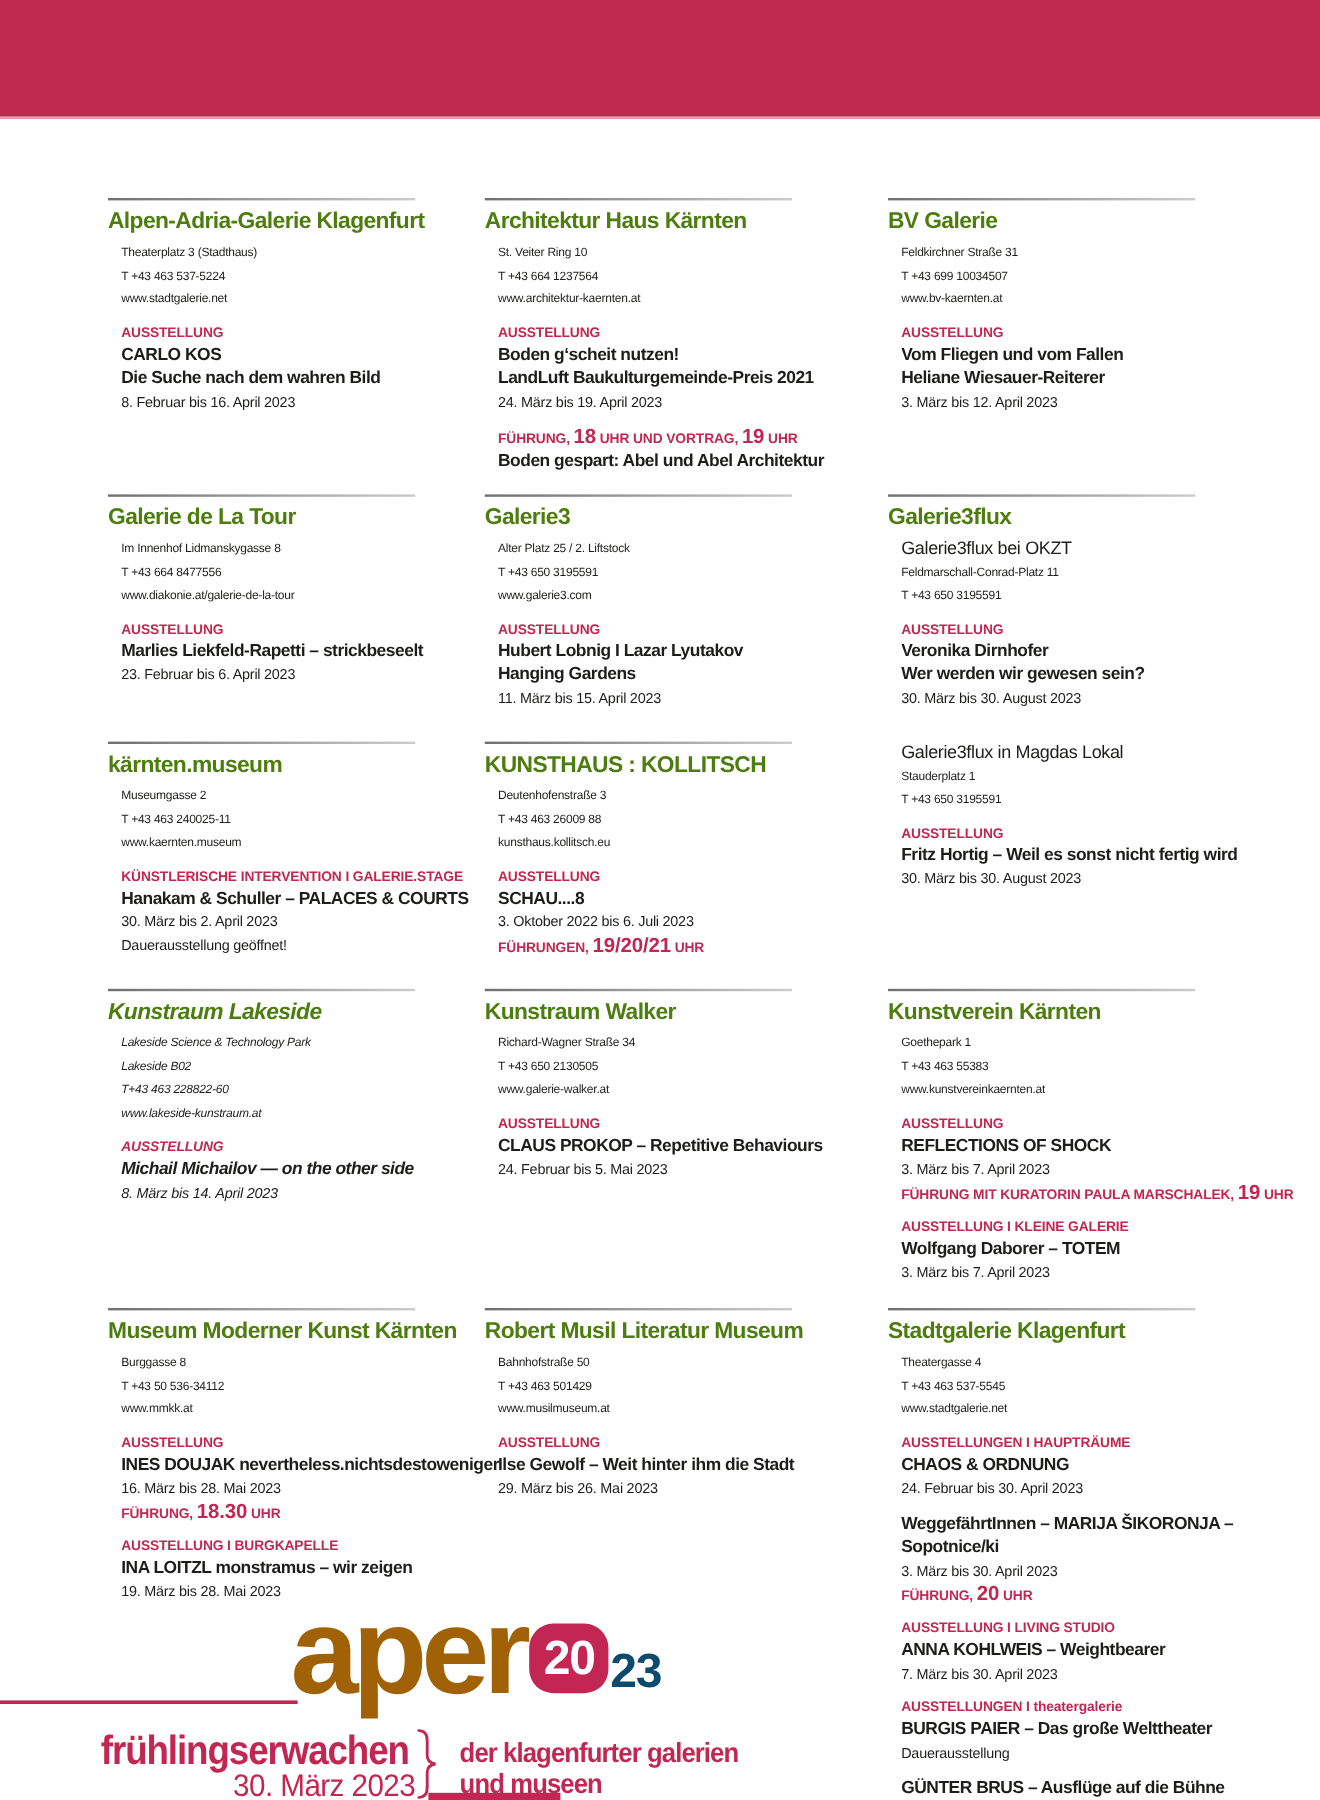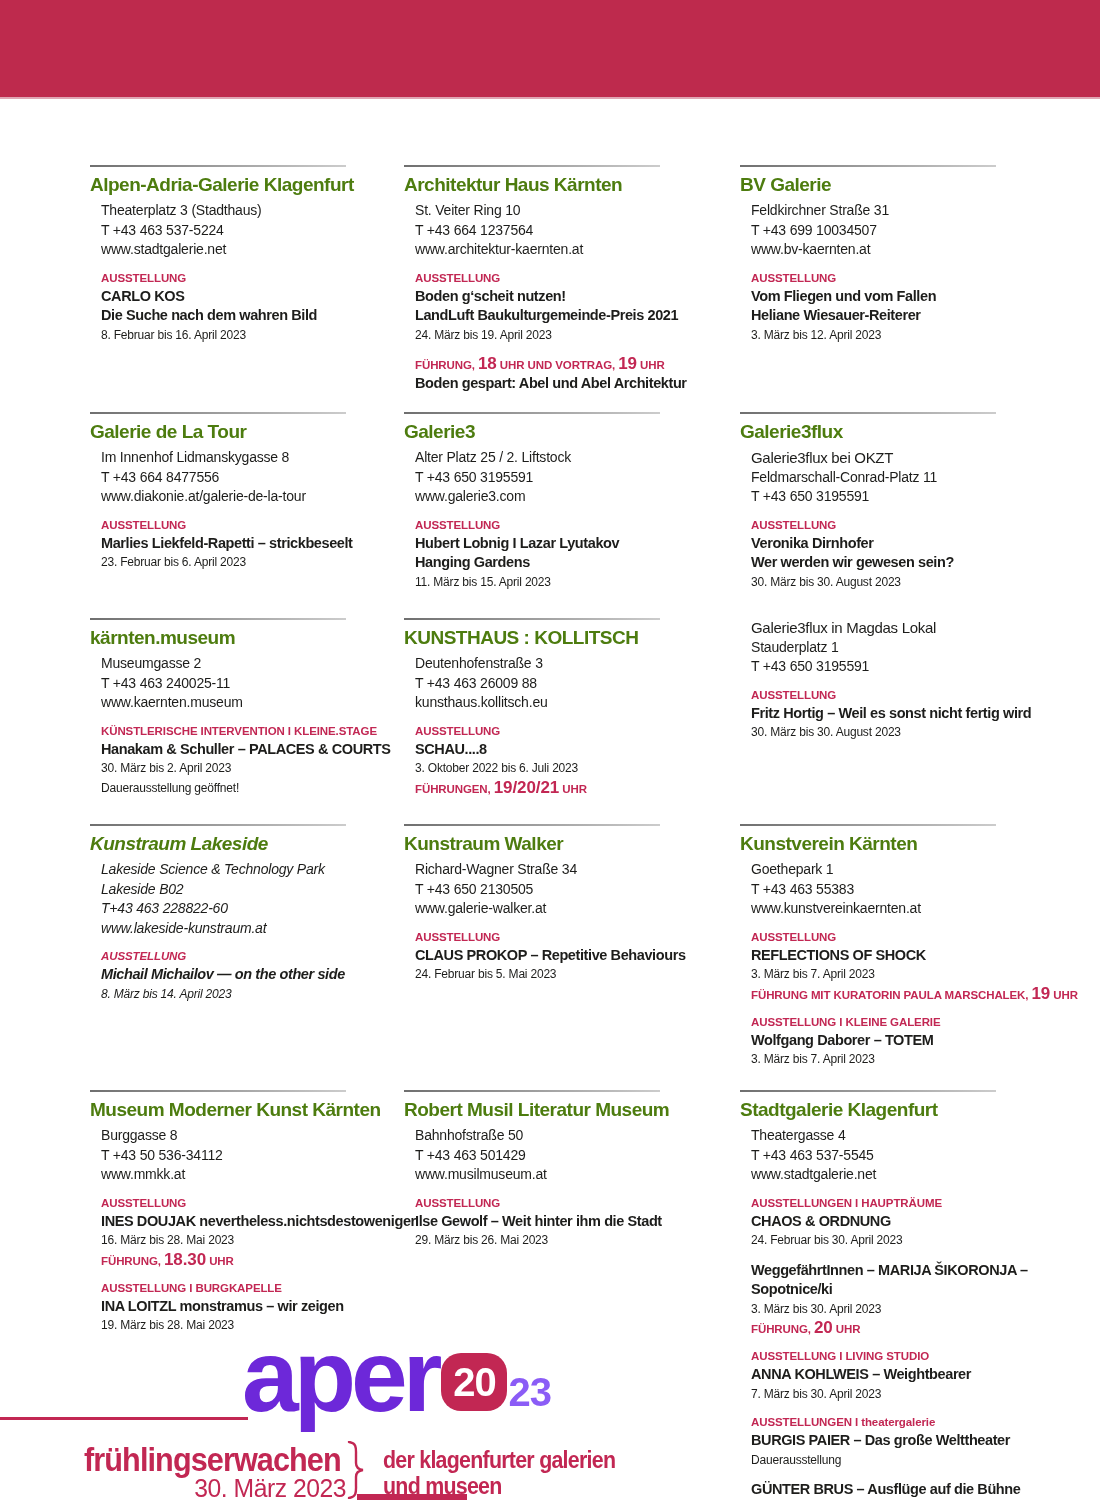--- a/index.html
+++ b/index.html
@@ -16,46 +16,46 @@
     background:#be2a4d;border-bottom:2px solid #e0a6b4;
   }
   .cell{position:absolute;}
   .rule{height:2px;width:256px;margin-bottom:8px;
     background:linear-gradient(to right,#6f6f6f,#cccccc);}
   .heading{
     color:#4d7c0f;font-weight:700;font-size:19px;line-height:20px;
     letter-spacing:-0.5px;margin-bottom:6px;white-space:nowrap;
   }
   .content{padding-left:11px;}
-  .line{font-size:14px;line-height:19.5px;letter-spacing:-0.2px;white-space:nowrap;}
+  .line{font-size:10px;line-height:19.5px;letter-spacing:-0.2px;white-space:nowrap;}
   .line.b{font-weight:400;font-size:15px;letter-spacing:-0.3px;}
   .section{margin-top:10px;}
   .label{color:#c22753;font-weight:700;font-size:11.5px;line-height:17px;
     letter-spacing:-0.1px;white-space:nowrap;}
   .label .big{font-size:17px;}
   .title{font-weight:700;font-size:14.5px;line-height:19.5px;letter-spacing:-0.4px;white-space:nowrap;}
   .date{font-size:12px;line-height:19.5px;letter-spacing:-0.2px;white-space:nowrap;}
 
   
   .f-line{position:absolute;left:0;top:1417px;width:248px;height:2.5px;background:#c22753;}
   .apero{position:absolute;left:242px;top:1325px;height:110px;white-space:nowrap;}
   .apero-word{
-    color:#6d28d9;font-weight:700;font-size:102px;letter-spacing:-5px;line-height:102px;
+    color:#a16207;font-weight:700;font-size:102px;letter-spacing:-5px;line-height:102px;
   }
   .o-blob{
     display:inline-block;position:relative;width:66px;height:58px;margin-left:4px;
     border-radius:20px;background:#c22753;vertical-align:baseline;
   }
   .o-num{
     position:absolute;left:0;top:0;right:0;bottom:0;
     display:flex;align-items:center;justify-content:center;
     color:#ffffff;font-weight:700;font-size:40px;letter-spacing:-1px;
   }
   .year-suffix{
-    color:#8b5cf6;font-weight:700;font-size:40px;letter-spacing:-1px;
+    color:#0c4a6e;font-weight:700;font-size:40px;letter-spacing:-1px;
     position:relative;bottom:5px;left:1px;
   }
   .event-name{
     position:absolute;left:84px;top:1440px;
     color:#c22753;font-weight:700;font-size:34px;letter-spacing:-1px;
     transform:scaleX(0.90);transform-origin:left top;white-space:nowrap;
   }
   .event-date{
     position:absolute;left:84px;top:1473px;width:262px;text-align:right;
     color:#c22753;font-weight:400;font-size:26px;letter-spacing:-0.5px;
@@ -183,21 +183,21 @@
     <div class="cell" style="left: 90px; top: 618px; width: 300px;">
       <div class="rule"></div>
       <div class="heading">kärnten.museum</div>
       <div class="content">
         <div>
           <div class="line">Museumgasse 2</div>
           <div class="line">T +43 463 240025-11</div>
           <div class="line">www.kaernten.museum</div>
         </div>
         <div class="section">
-          <div class="label">KÜNSTLERISCHE INTERVENTION I KLEINE.STAGE</div>
+          <div class="label">KÜNSTLERISCHE INTERVENTION I GALERIE.STAGE</div>
           <div class="title">Hanakam &amp; Schuller – PALACES &amp; COURTS</div>
           <div class="date">30. März bis 2. April 2023</div>
           <div class="date">Dauerausstellung geöffnet!</div>
         </div>
       </div>
     </div>
     <div class="cell" style="left: 404px; top: 618px; width: 300px;">
       <div class="rule"></div>
       <div class="heading">KUNSTHAUS : KOLLITSCH</div>
       <div class="content">

